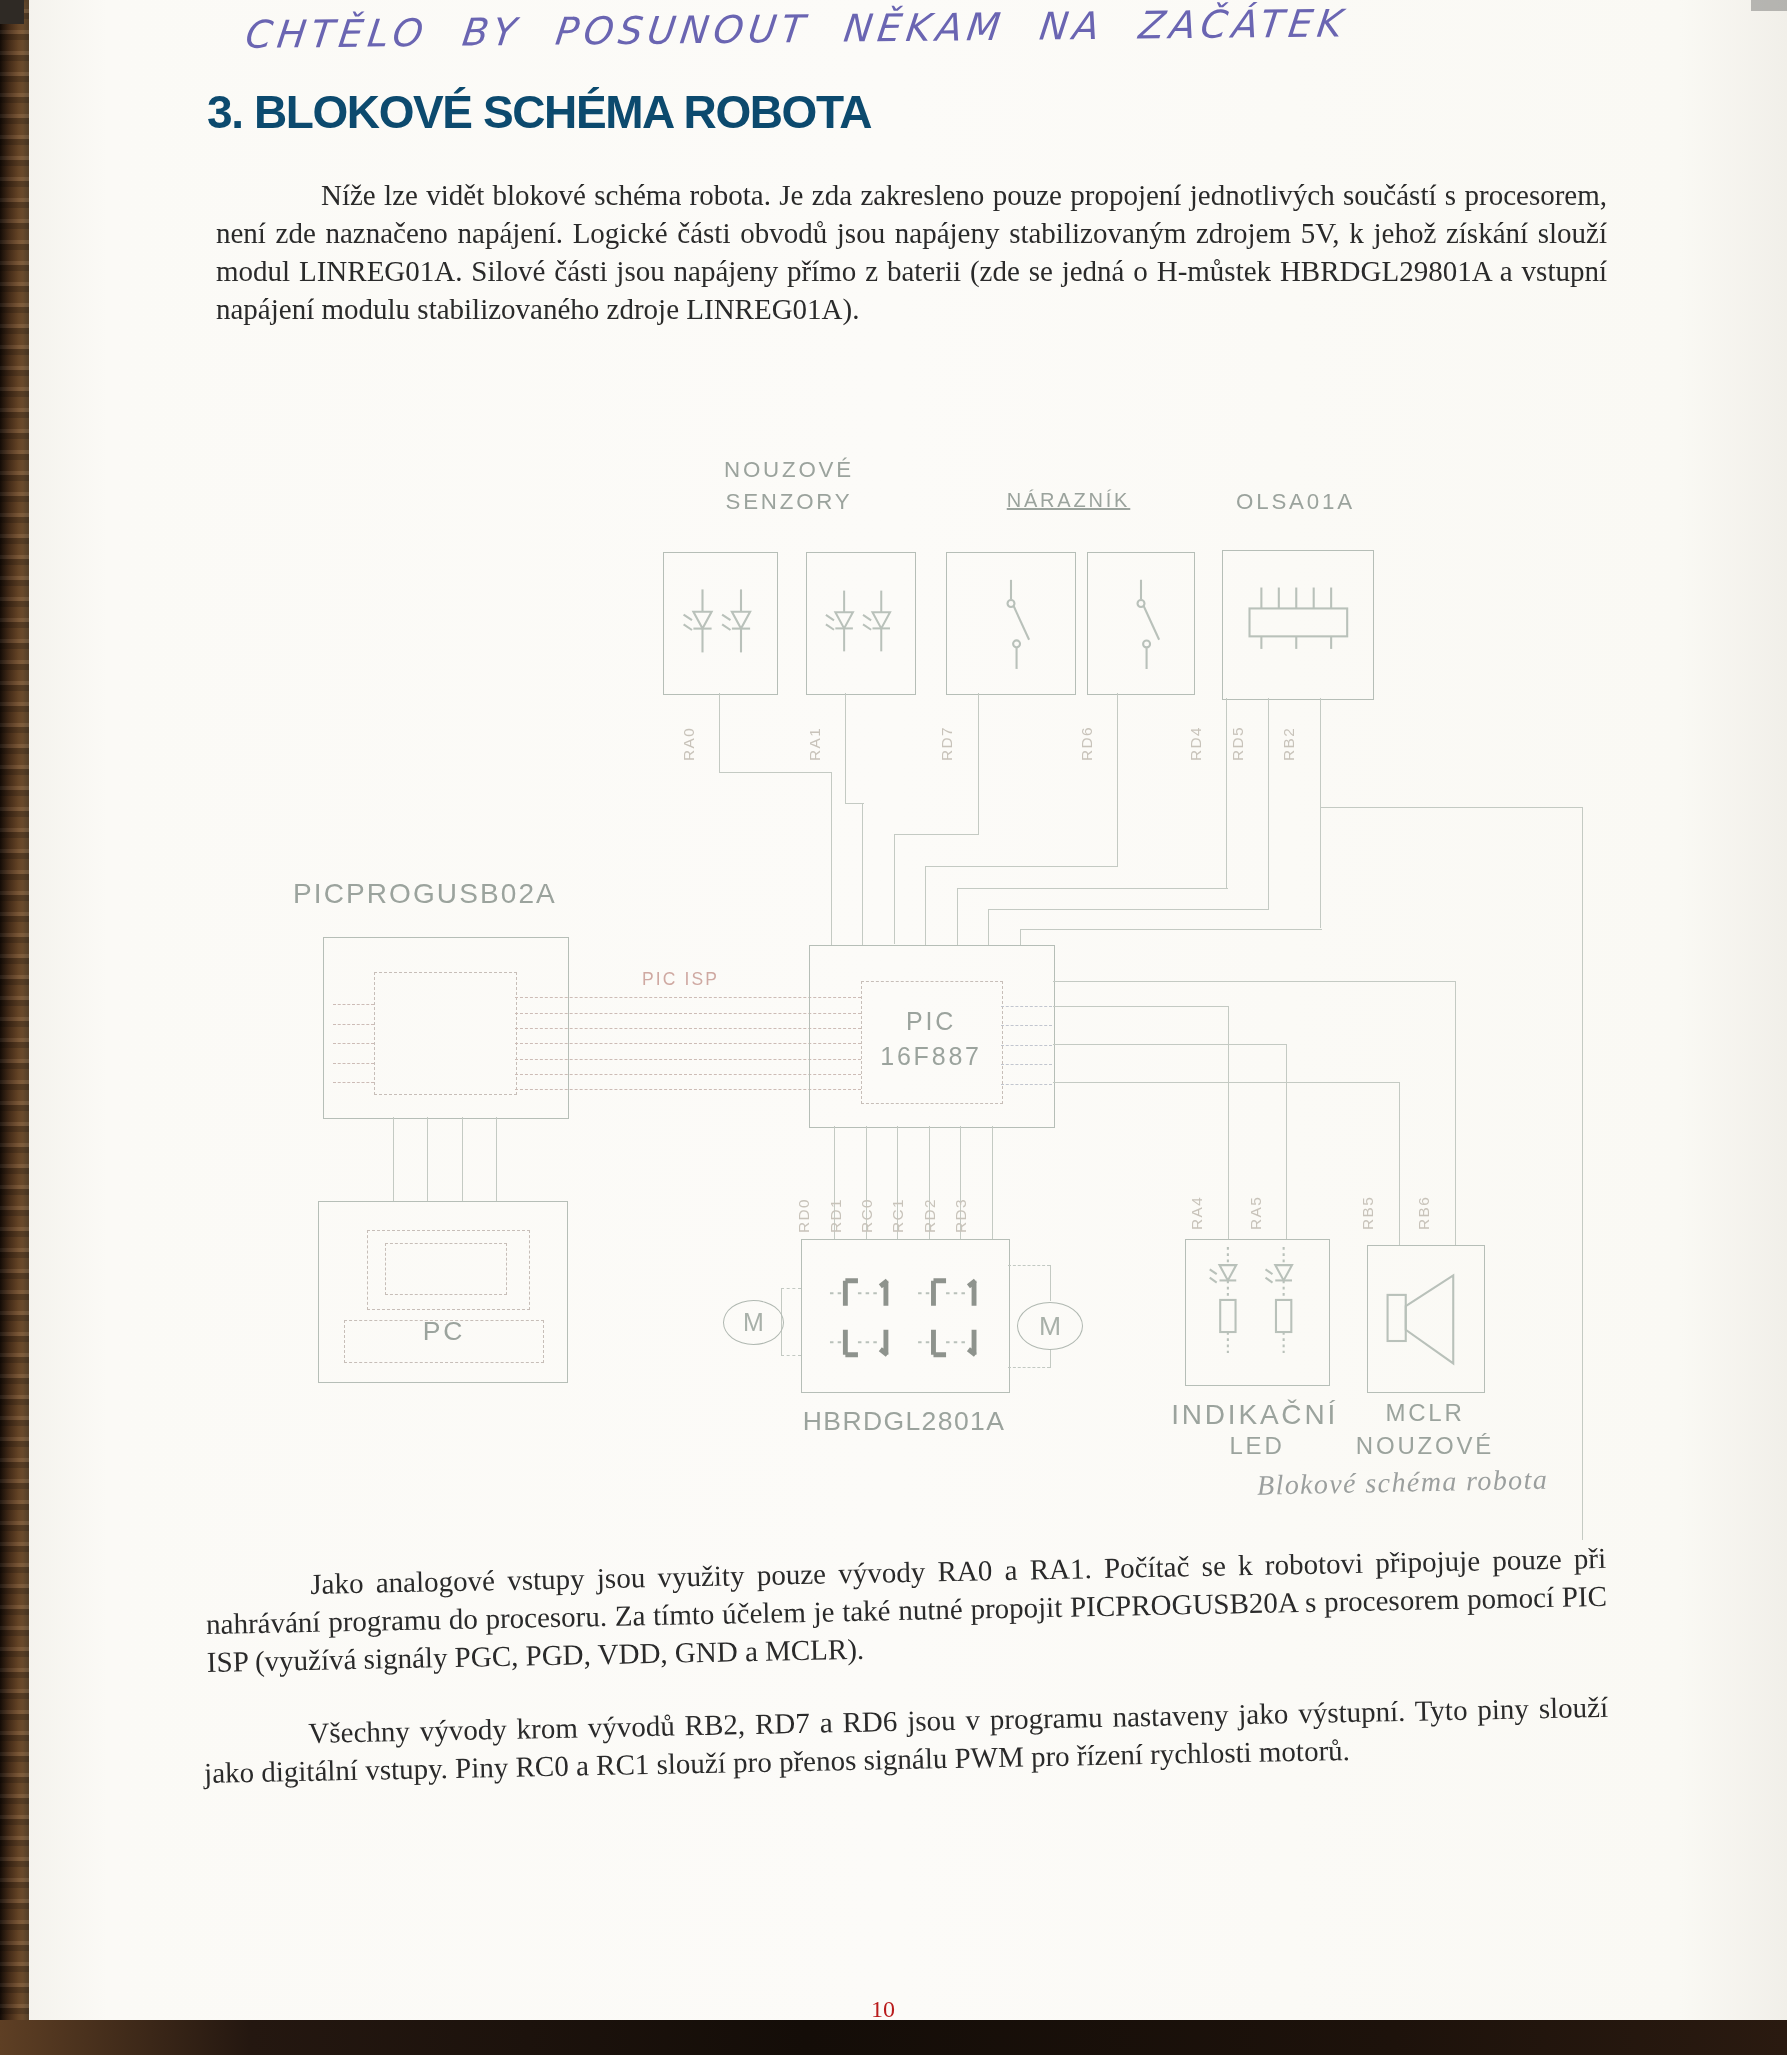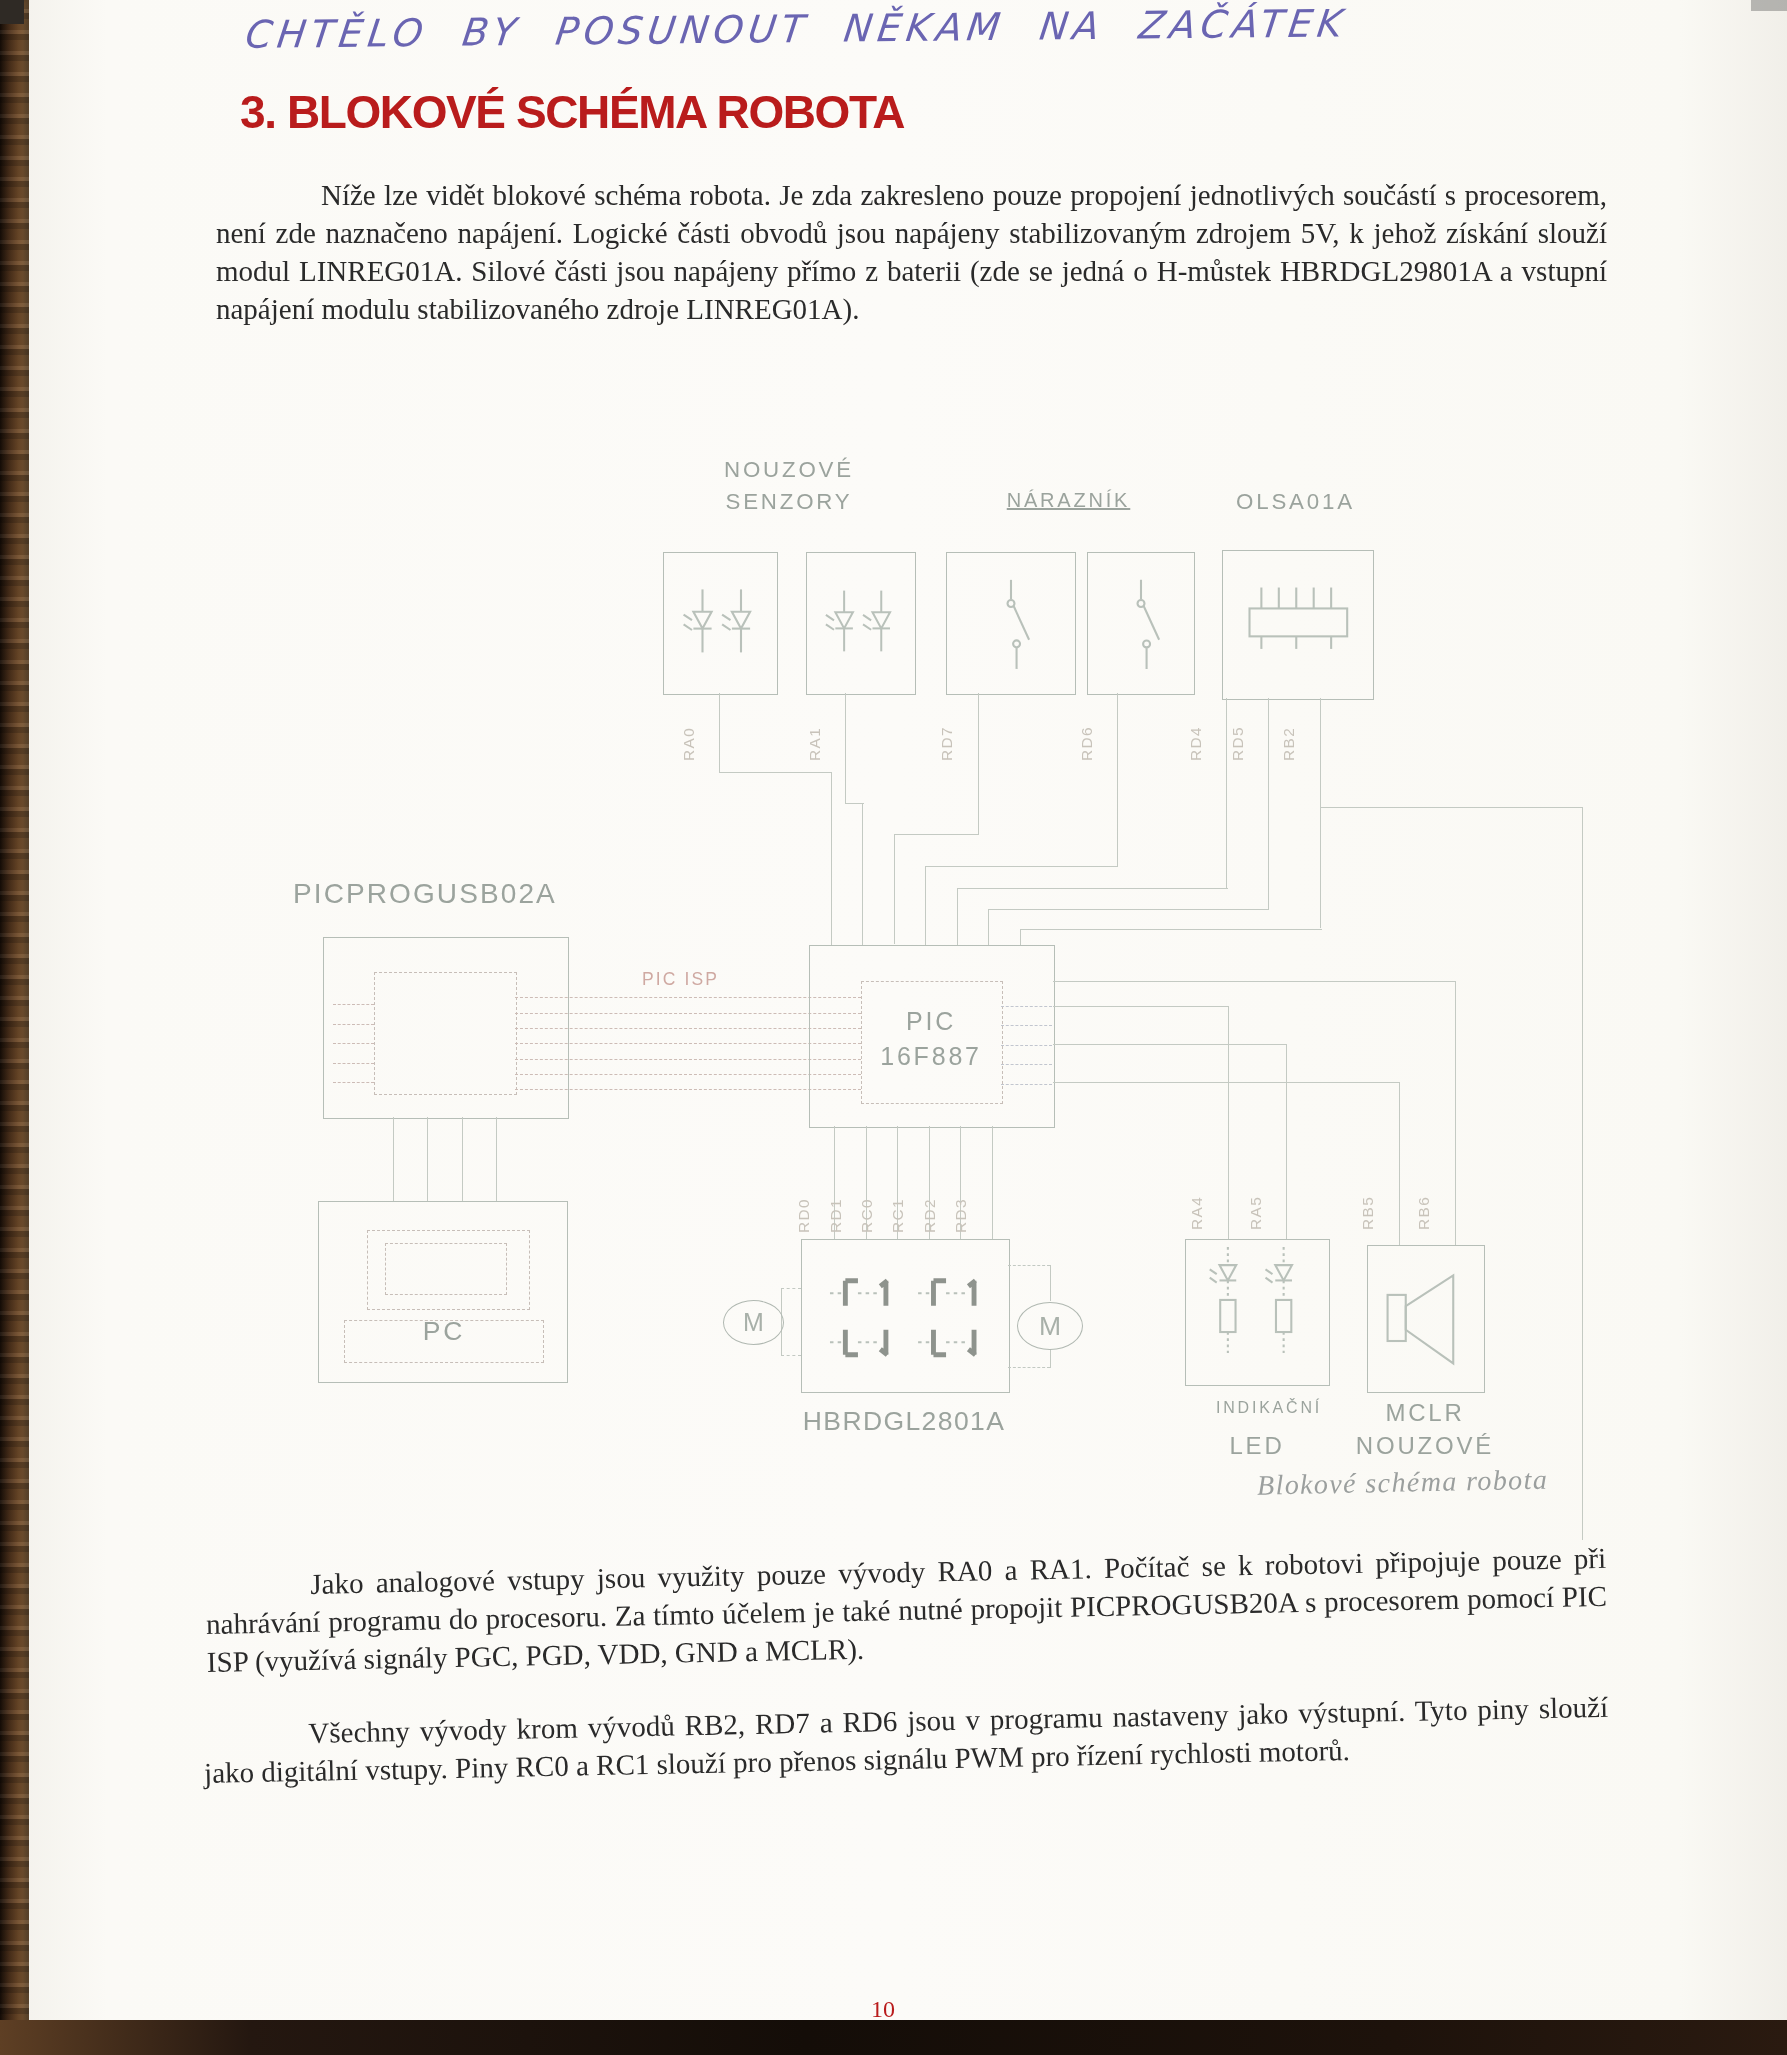--- a/index.html
+++ b/index.html
@@ -19,21 +19,21 @@
     background:linear-gradient(90deg,#5e3f24,#241710 14%,#140d08 45%,#1d120b 78%,#2a1a10);}
   .corner-tl{left:0;top:0;width:24px;height:24px;background:#2f2a25;}
   .corner-tr{left:1751px;top:0;width:36px;height:11.2px;background:rgba(120,120,118,.5);}
   
   .handwriting{left:246px;top:7px;width:1117px;
     font-family:"DejaVu Sans",sans-serif;font-style:italic;
     font-size:38px;color:#5b55ab;letter-spacing:4.9px;word-spacing:18px;
     transform:rotate(-0.6deg) skewX(-8deg);white-space:nowrap;opacity:.9;}
   
   .heading{left:207px;top:85px;font-family:"Liberation Sans",sans-serif;
-    font-weight:bold;font-size:46px;letter-spacing:-1.4px;color:#b91c1c;white-space:nowrap;margin-left:33px;}
+    font-weight:bold;font-size:46px;letter-spacing:-1.4px;color:#0c4a6e;white-space:nowrap;}
   .para{font-size:29px;line-height:38px;text-align:justify;color:#2a2a2a;text-indent:105px;}
   .p1{left:216px;top:176px;width:1391px;}
   .p2{left:205px;top:1567px;width:1401px;transform:rotate(-1.15deg);transform-origin:0 0;}
   .p3{left:203px;top:1716px;width:1405px;transform:rotate(-1.15deg);transform-origin:0 0;}
   .caption{left:1257px;top:1466px;width:349px;font-style:italic;font-size:28px;
     color:#9b9f9e;transform:rotate(-1.2deg);white-space:nowrap;letter-spacing:1.4px;}
   .pagenum{left:871px;top:1996px;font-size:24px;color:#b91c1c;}
   
   .dbox{position:absolute;border:1.4px solid #b6beb7;background:transparent;}
   .dashbox{position:absolute;border:1.4px dashed #c7beb8;}
@@ -298,21 +298,21 @@
           <polygon points="128,36 152,36 140,58"></polygon>
           <line x1="128" y1="58" x2="152" y2="58"></line>
         <line x1="140" y1="58" x2="140" y2="86" stroke-dasharray="4 5"></line>
           <rect x="129" y="86" width="22" height="46"></rect>
           <line x1="140" y1="132" x2="140" y2="162" stroke-dasharray="4 5"></line>
         <line x1="114" y1="42" x2="124" y2="49"></line>
           <line x1="114" y1="54" x2="124" y2="61"></line>
       </g>
     </svg>
   </div>
-  <div class="dlabel" style="left:1171px;top:1399px;width:196px;font-size:16px;">INDIKAČNÍ</div>
+  <div class="dlabel" style="left:1142px;top:1399px;width:196px;font-size:28px;text-align:right;">INDIKAČNÍ</div>
   <div class="dlabel" style="left:1159px;top:1432px;width:196px;font-size:24px;">LED</div>
 
   <div class="dbox" style="left:1367px;top:1245px;width:116px;height:146px;">
     <svg width="116" height="146" viewBox="0 0 166 209">
       <g class="dstroke">
         <rect x="28" y="70" width="26" height="66"></rect>
         <polygon points="54,86 122,42 122,168 54,120"></polygon>
       </g>
     </svg>
   </div>

